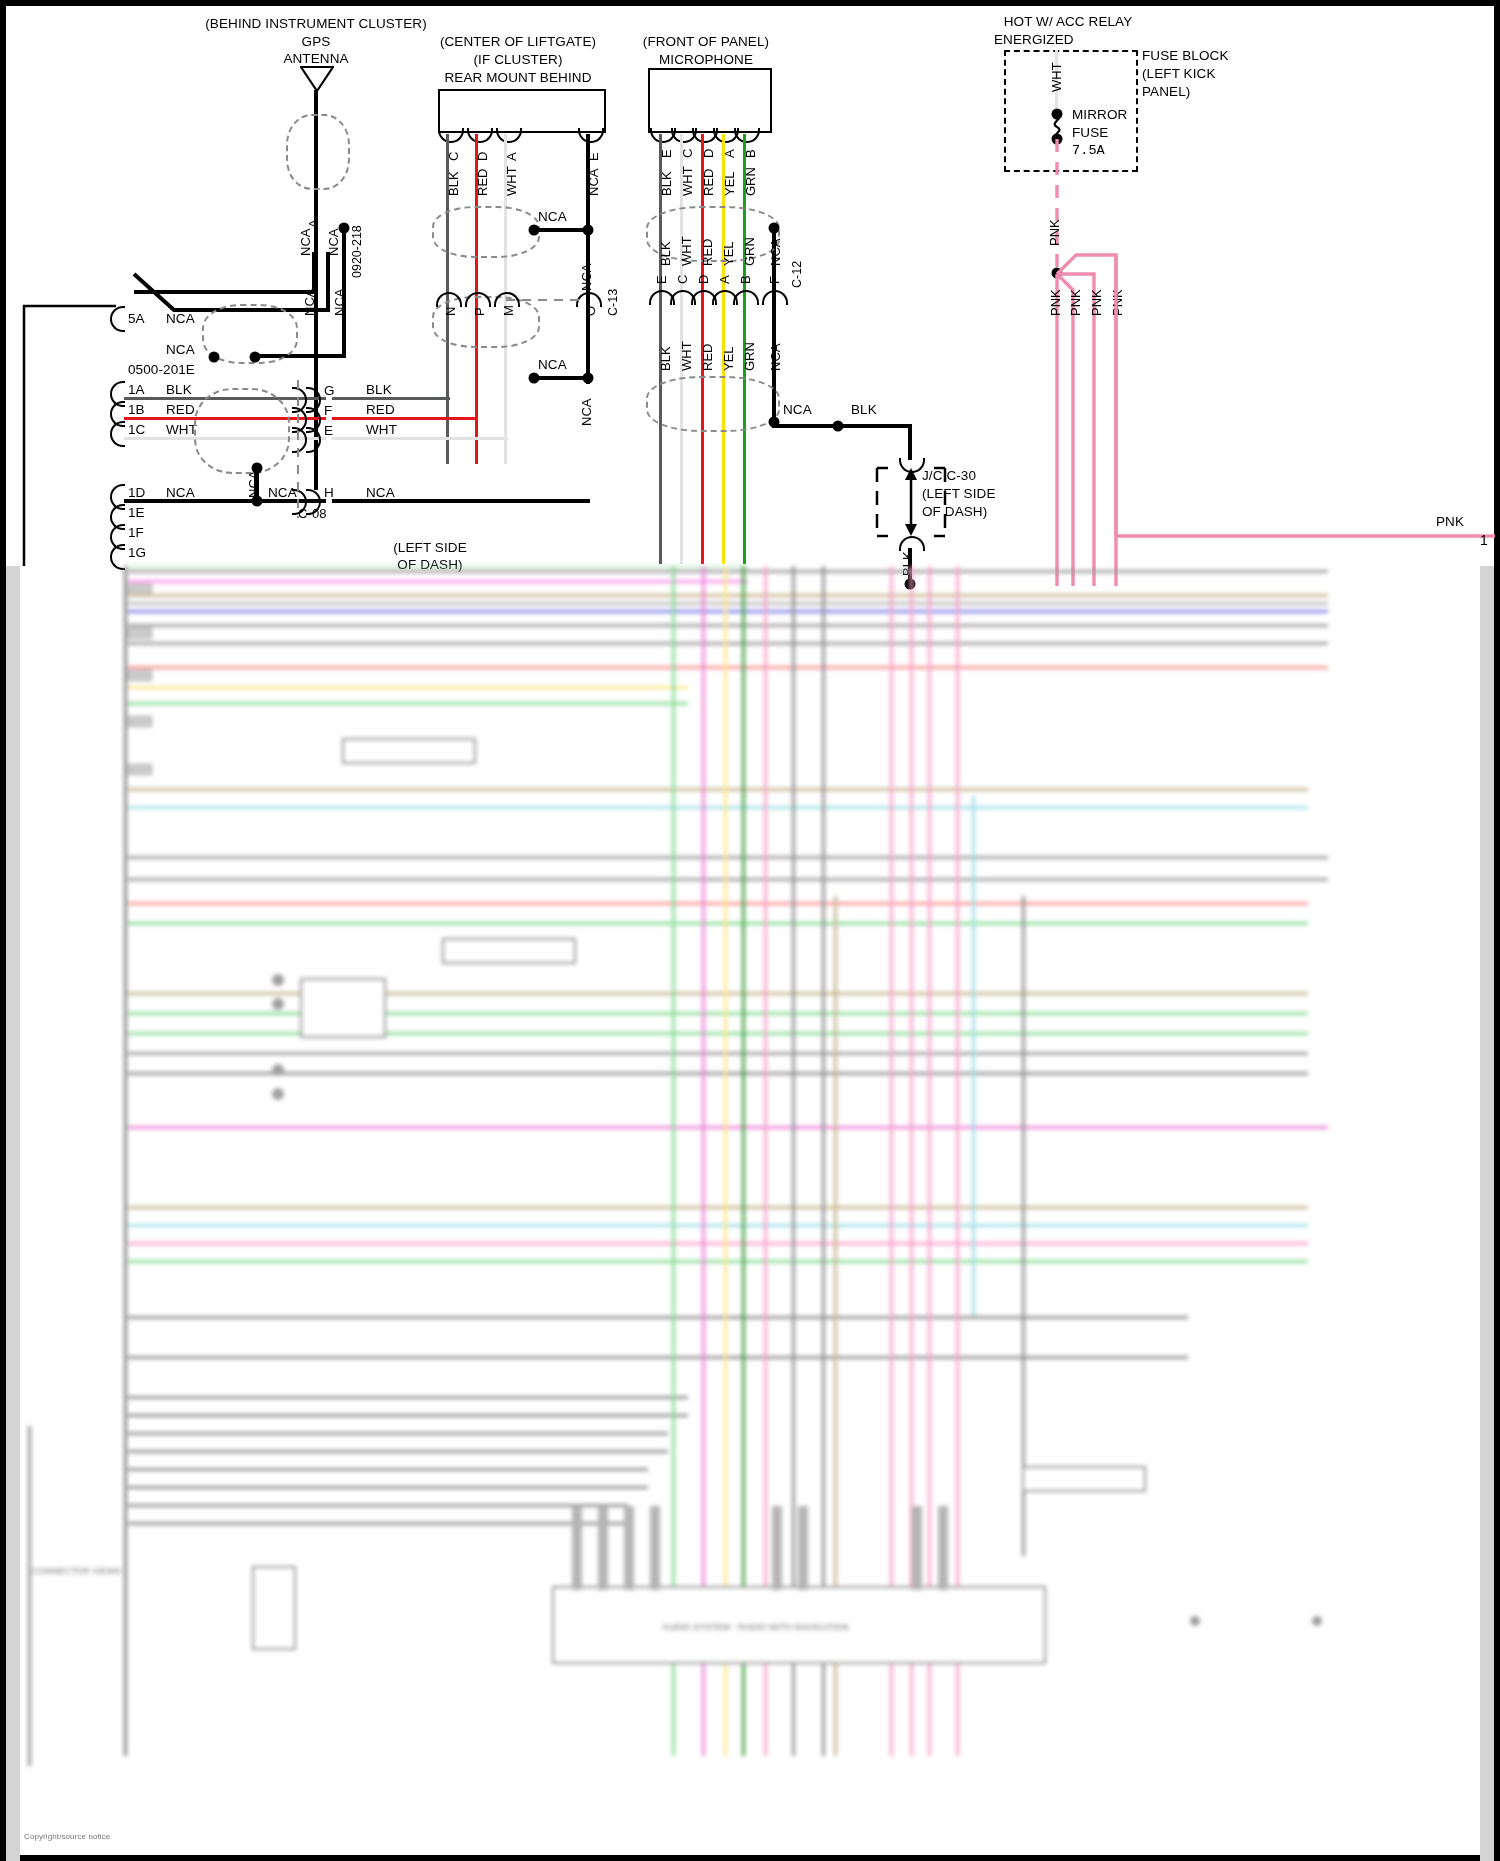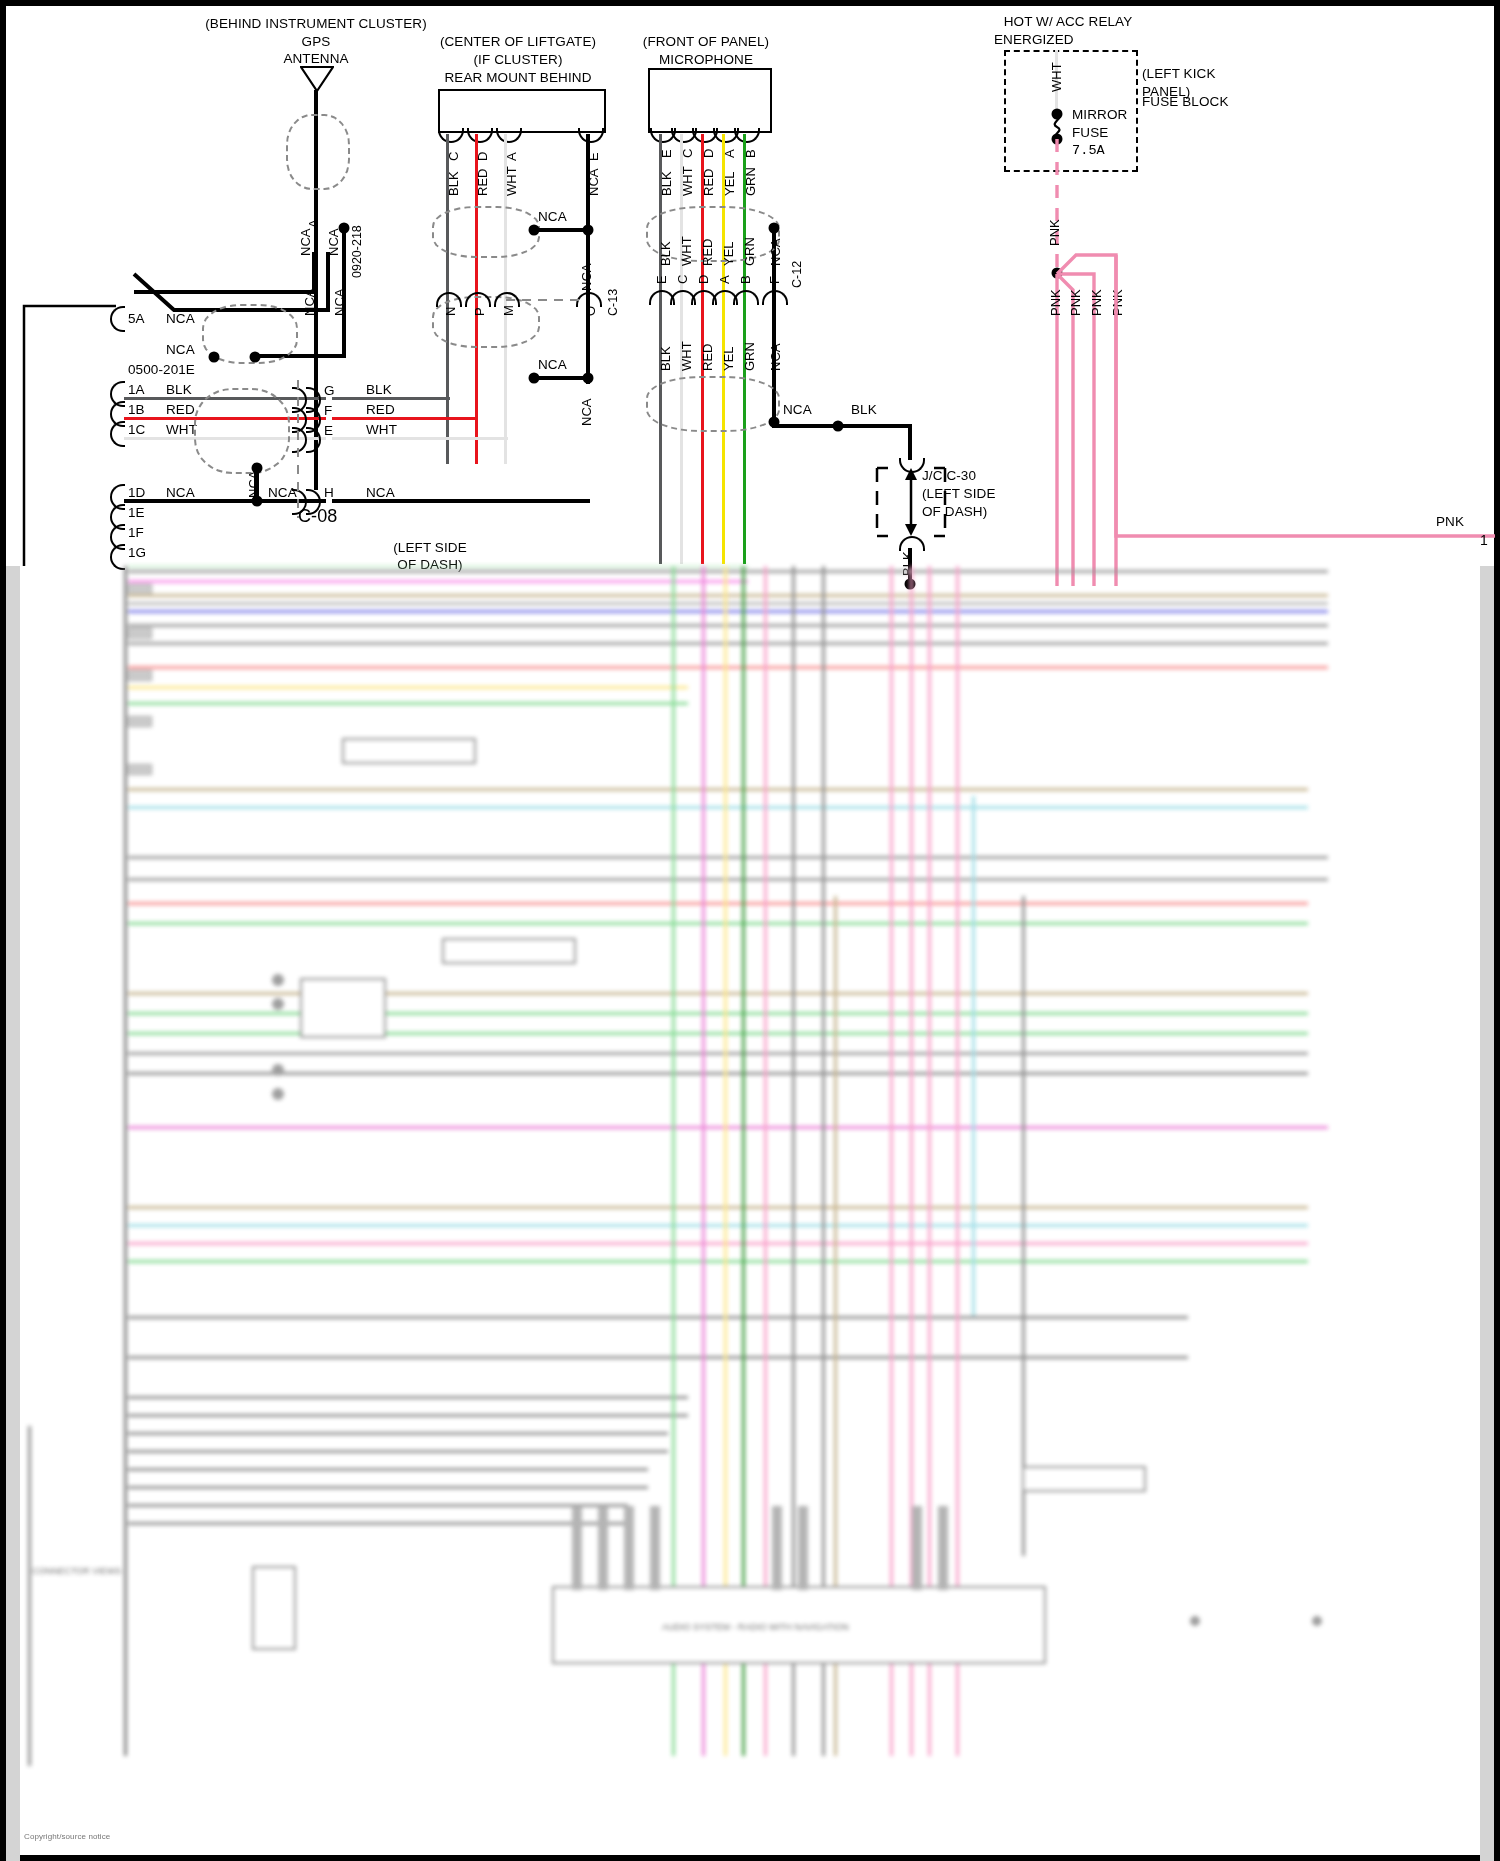--- a/index.html
+++ b/index.html
@@ -253,21 +253,21 @@
 
     <div class="wv c-blk2" style="left:902px;top:542px;width:4px;height:36px;"></div>
     <div class="vlbl" style="left:894px;top:570px;">BLK</div>
     <div class="dot" style="left:904px;top:578px;"></div>
 
     <div class="lbl c" style="left:1062px;top:8px;">HOT W/ ACC RELAY</div>
     <div class="lbl" style="left:988px;top:26px;">ENERGIZED</div>
 
     <div class="dashbox" style="left:998px;top:44px;width:130px;height:118px;"></div>
 
-    <div class="lbl" style="left:1136px;top:42px;margin-top:46px;">FUSE BLOCK</div>
+    <div class="lbl" style="left:1136px;top:42px;">FUSE BLOCK</div>
     <div class="lbl" style="left:1136px;top:60px;">(LEFT KICK</div>
     <div class="lbl" style="left:1136px;top:78px;">PANEL)</div>
 
     <div class="wv c-wht" style="left:1049px;top:44px;width:3px;height:64px;"></div>
     <div class="vlbl" style="left:1043px;top:86px;">WHT</div>
 
     <div class="dot" style="left:1051px;top:108px;"></div>
     <svg style="position:absolute;left:1043px;top:108px;" width="20" height="24">
       <path d="M8,0 C16,4 0,9 8,13 C16,17 2,20 8,24" fill="none" stroke="#000" stroke-width="2.2"></path>
     </svg>
@@ -373,21 +373,21 @@
     <div class="lbl" style="left:318px;top:377px;">G</div>
     <div class="lbl" style="left:318px;top:397px;">F</div>
     <div class="lbl" style="left:318px;top:417px;">E</div>
     <div class="lbl" style="left:318px;top:479px;">H</div>
 
     <div class="lbl" style="left:360px;top:376px;">BLK</div>
     <div class="lbl" style="left:360px;top:396px;">RED</div>
     <div class="lbl" style="left:360px;top:416px;">WHT</div>
     <div class="lbl" style="left:360px;top:479px;">NCA</div>
 
-    <div class="lbl" style="left:292px;top:500px;font-size:18px;">C-08</div>
+    <div class="lbl" style="left:292px;top:500px;font-size:13px;">C-08</div>
     <div class="lbl c" style="left:424px;top:534px;">(LEFT SIDE</div>
     <div class="lbl c" style="left:424px;top:551px;">OF DASH)</div>
 
     <div class="w c-blk" style="left:326px;top:391px;width:118px;height:3px;"></div>
     <div class="w c-red" style="left:326px;top:411px;width:146px;height:3px;"></div>
     <div class="w c-wht" style="left:326px;top:431px;width:176px;height:3px;"></div>
     <div class="w c-blk2" style="left:326px;top:493px;width:258px;height:4px;"></div>
 
     <div class="page-edge-l"></div>
     <div class="page-edge-r"></div>

